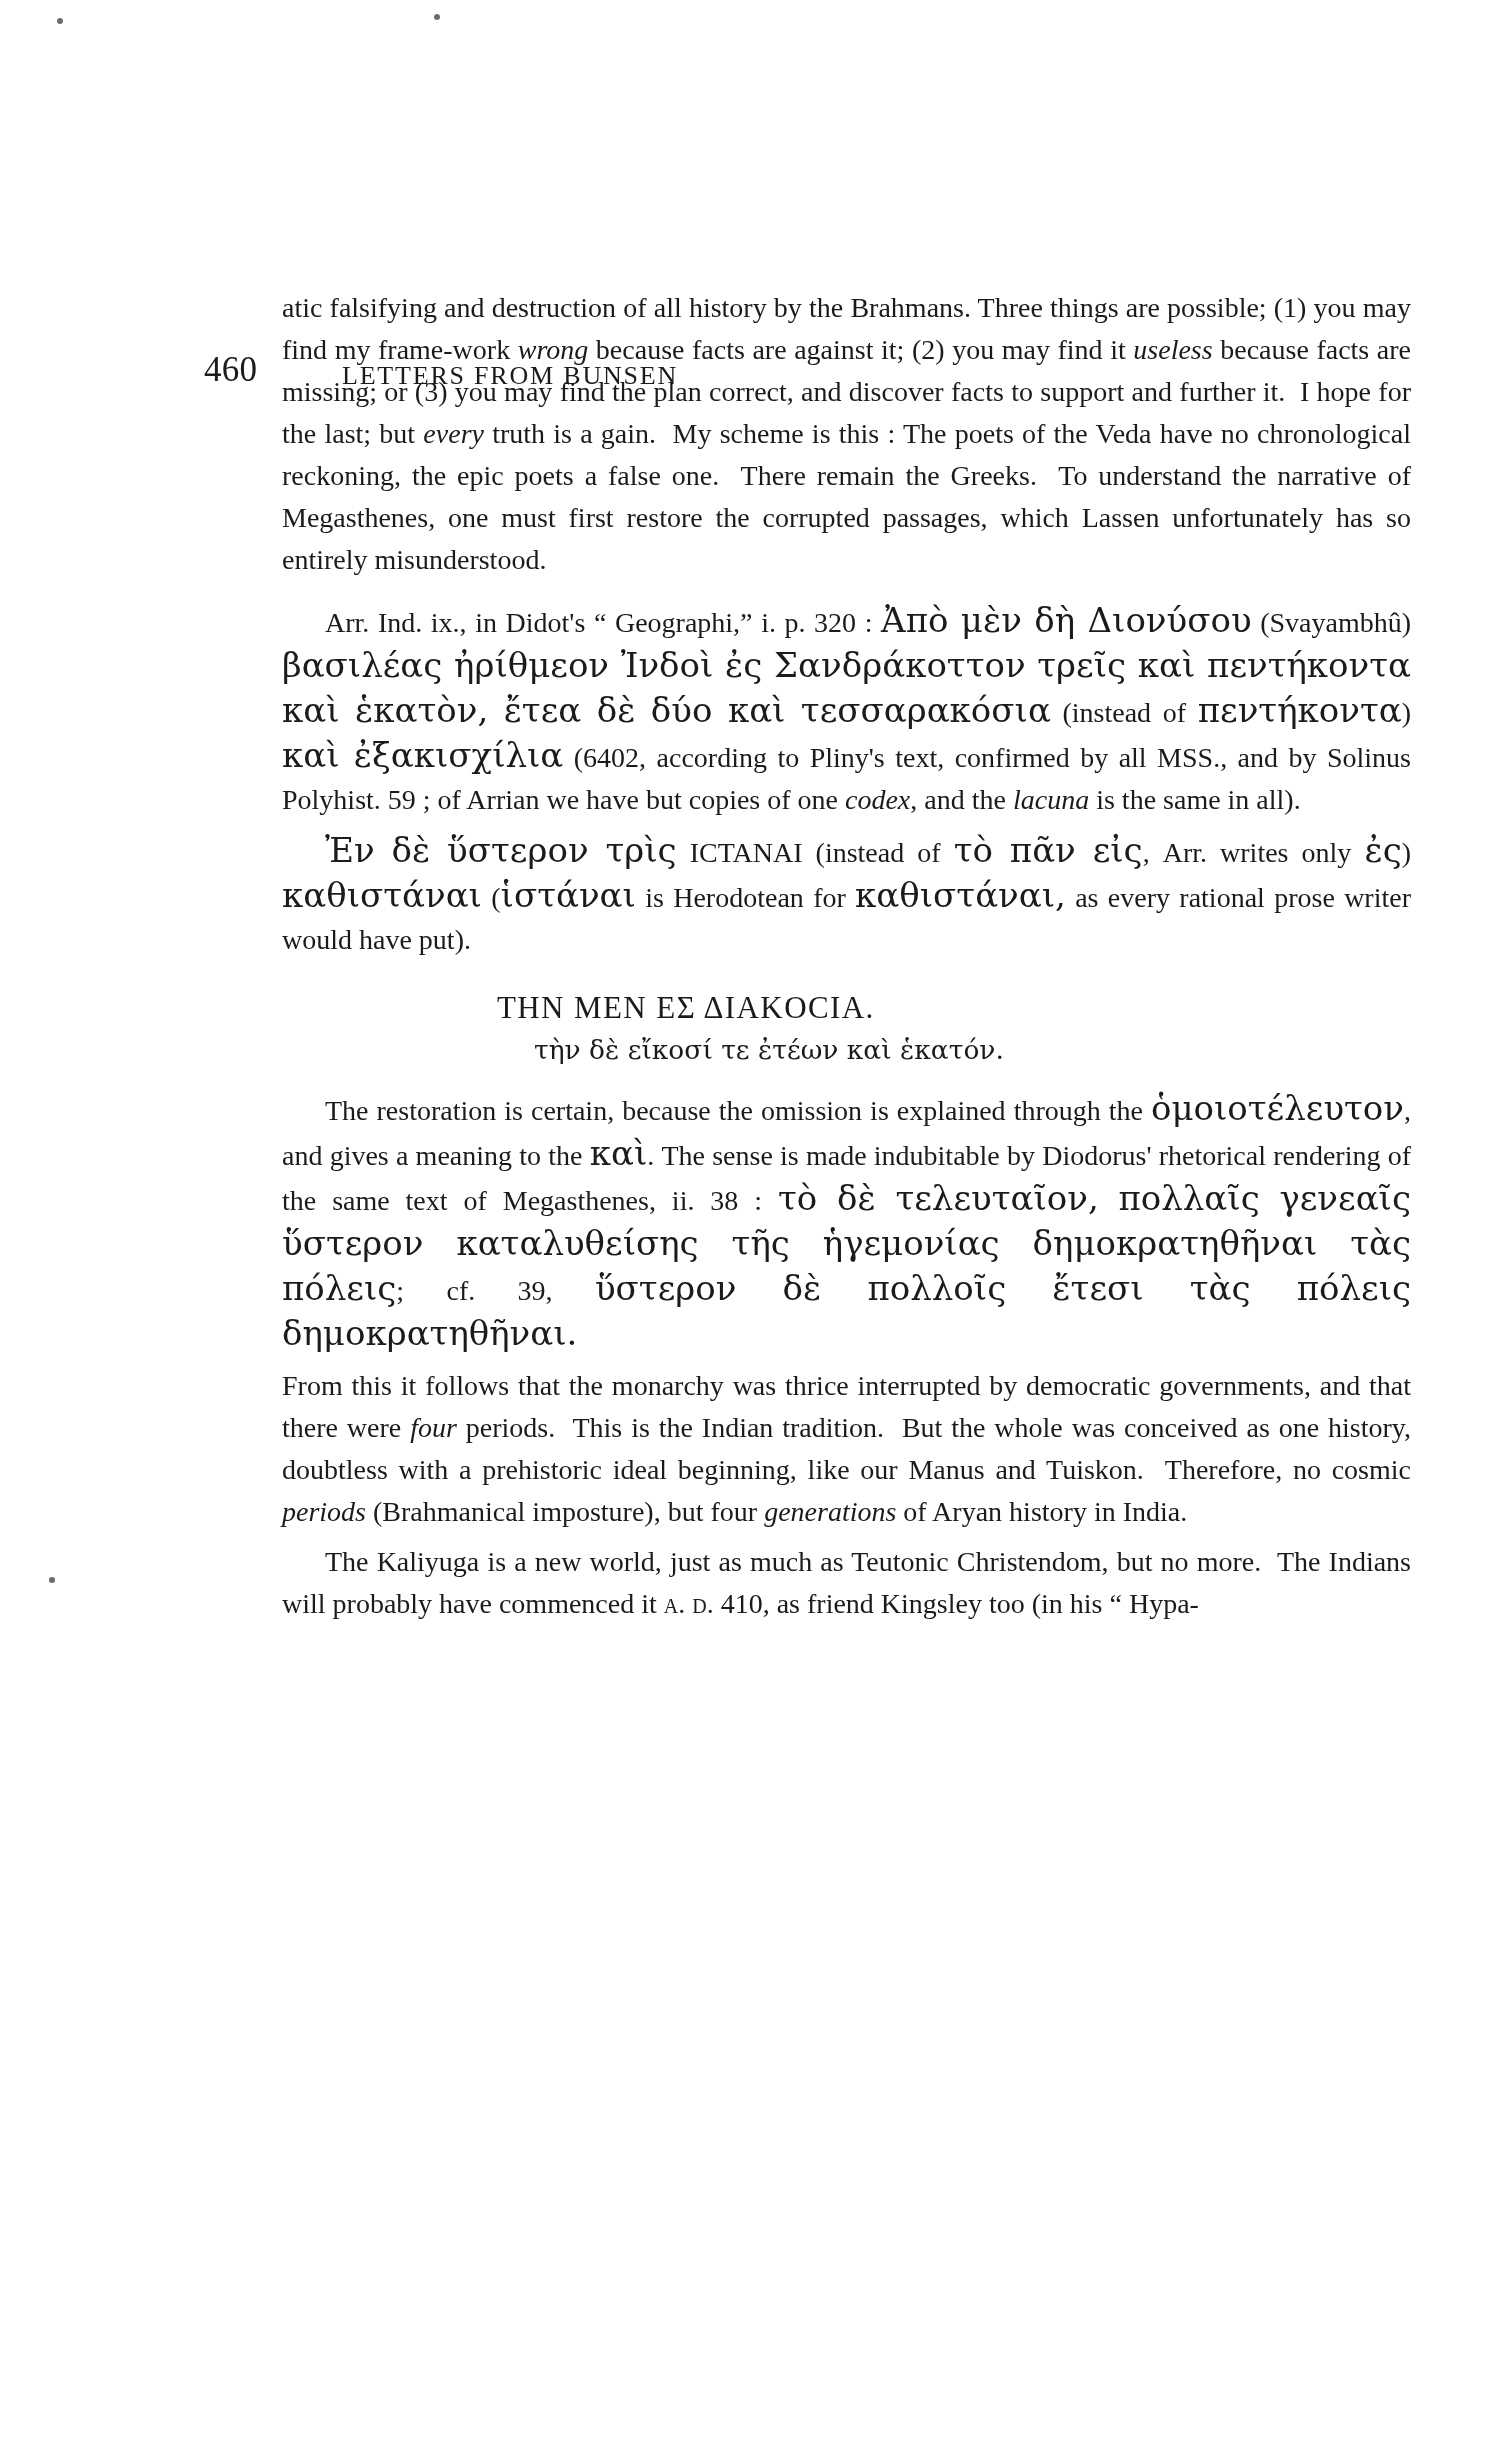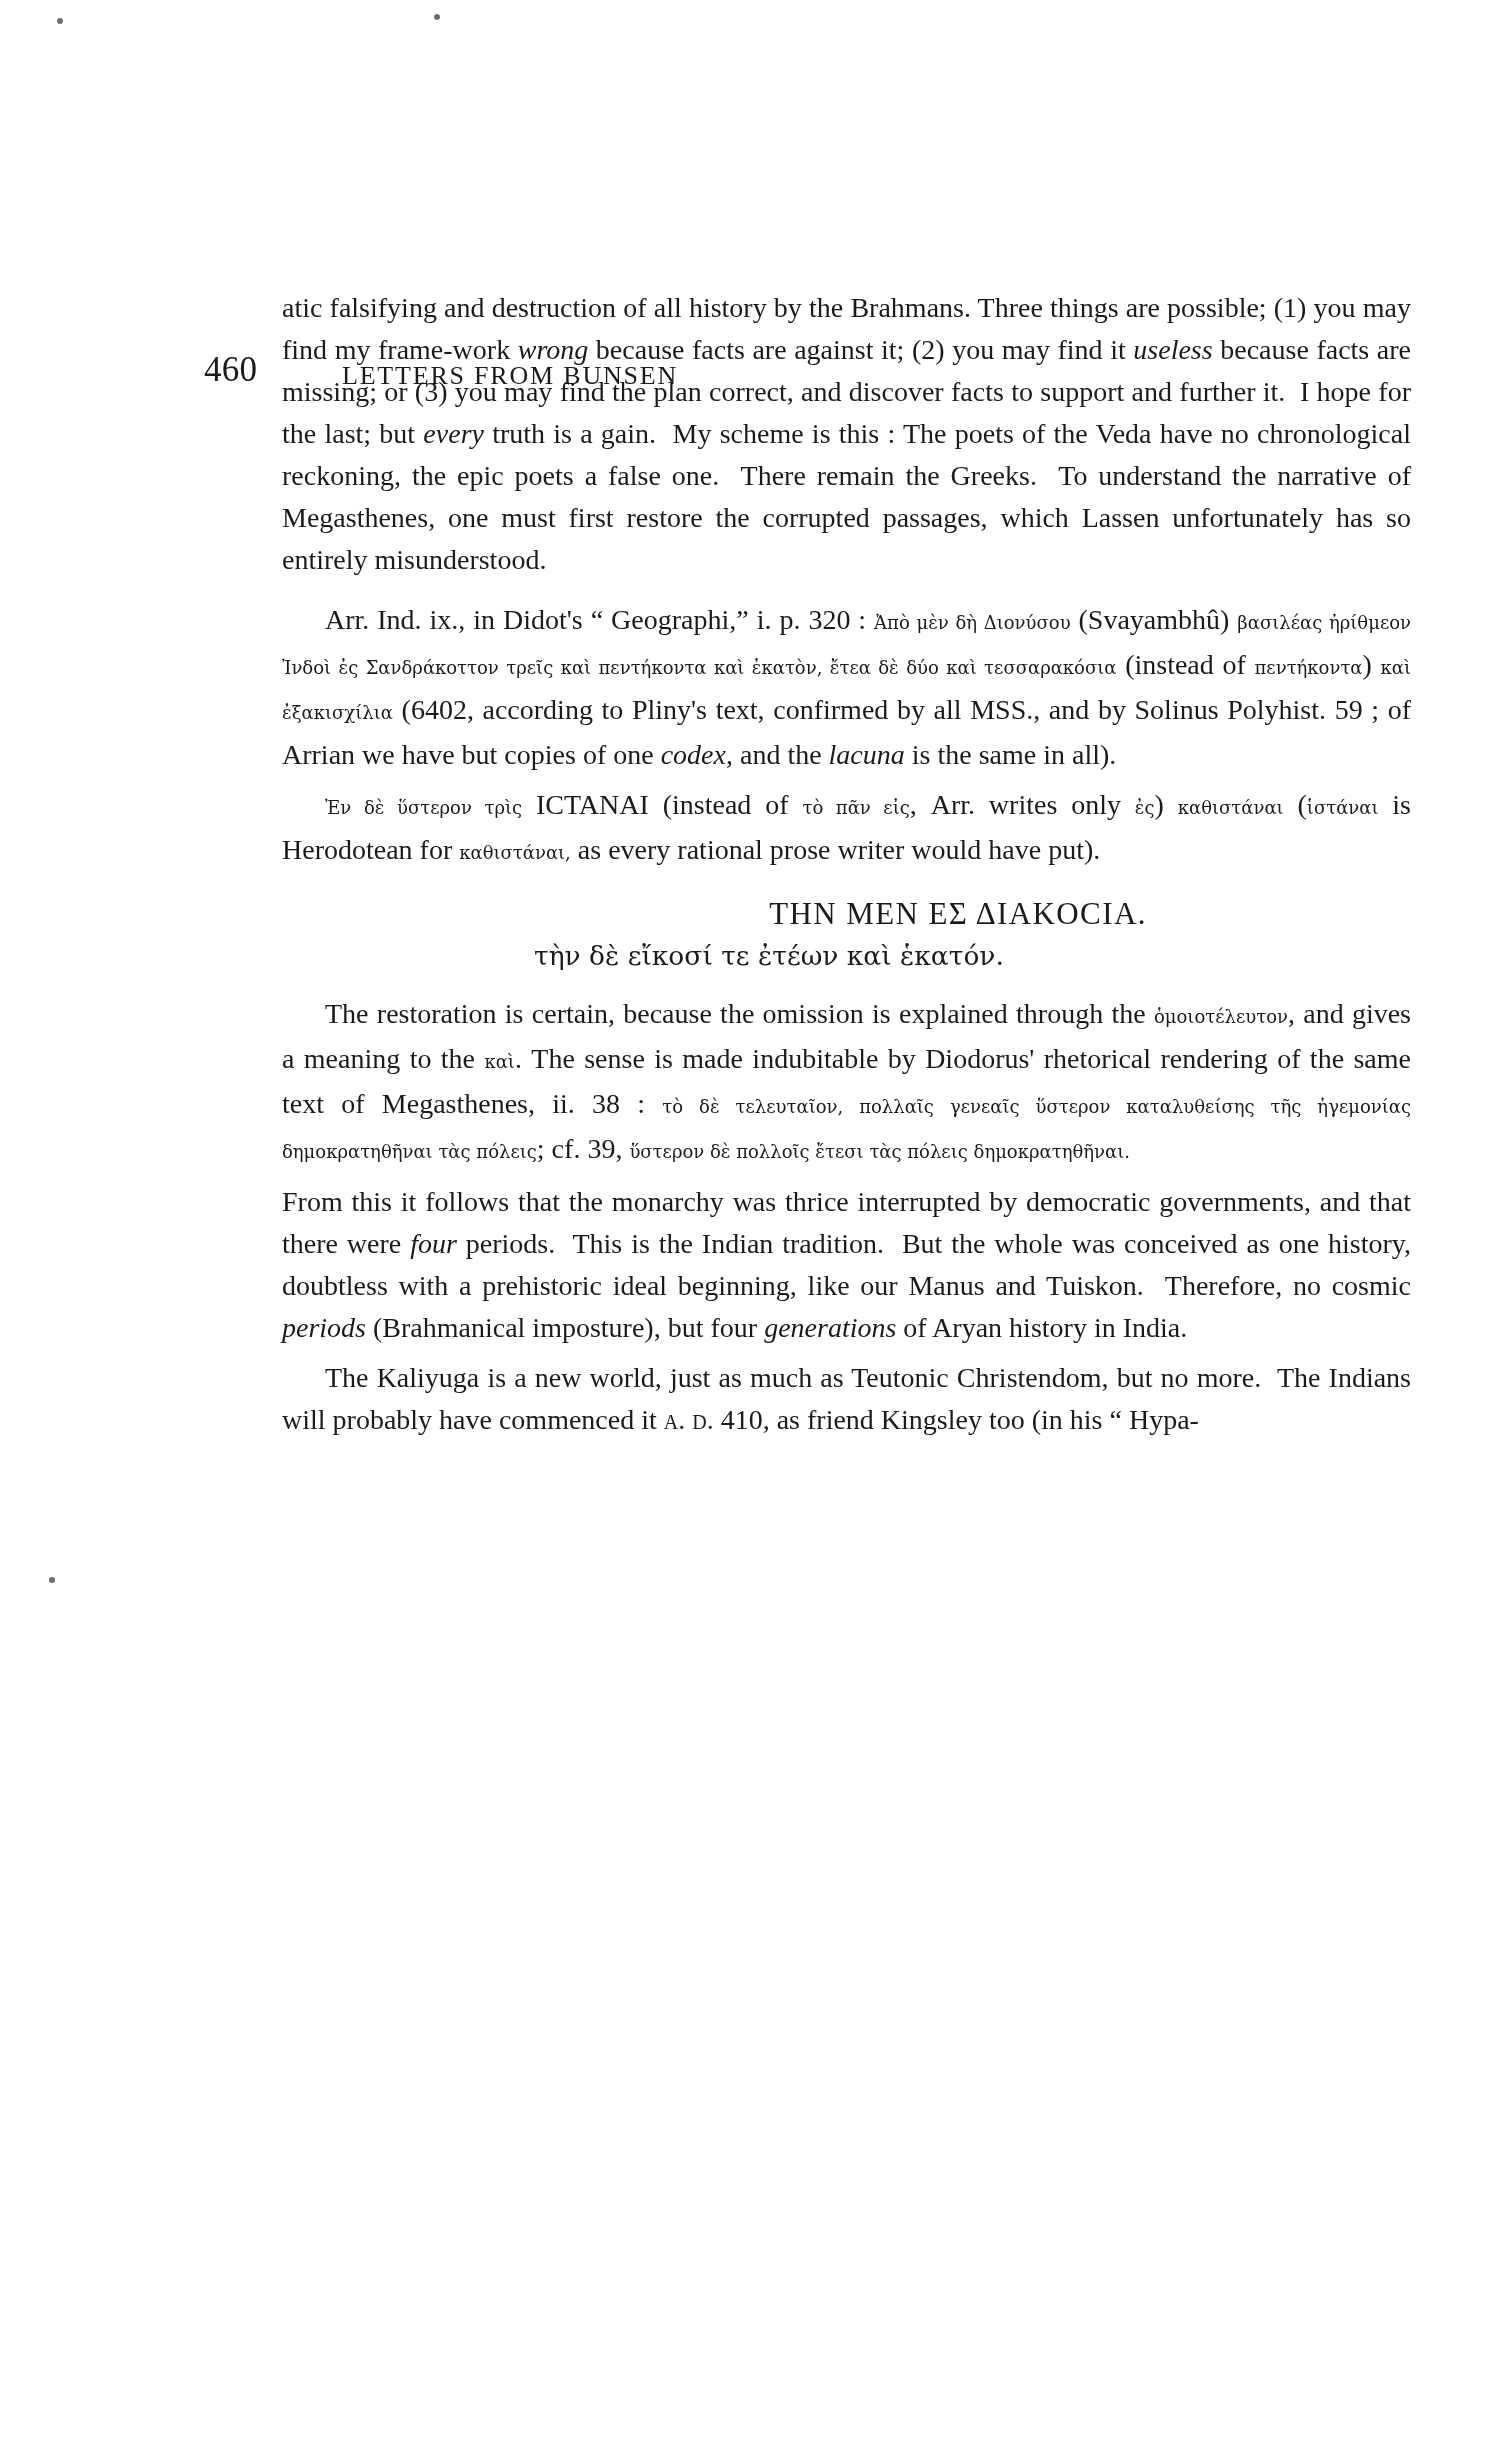--- a/index.html
+++ b/index.html
@@ -71,35 +71,35 @@
   }
   p.para-lead {
     text-indent: 0;
   }
   p.indent {
     text-indent: 43px;
   }
   .it { font-style: italic; }
   .gk {
     font-family: "DejaVu Serif", "Liberation Serif", serif;
-    font-size: 18px;
+    font-size: 34px;
   }
   .sc {
     font-variant: small-caps;
   }
   .blk {
     margin-top: 18px;
   }
   .greek-head {
-    text-align: center;
+    text-align: left;
     margin-left: 223px;
     font-size: 31px;
     line-height: 45px;
     letter-spacing: 1.4px;
-    margin-top: 17px;
+    margin-top: 24px;
   }
   .greek-line {
     text-align: left;
     margin-left: 260px;
     font-family: "DejaVu Serif", "Liberation Serif", serif;
     font-size: 26.5px;
     line-height: 39px;
   }
   .greek-line.second {
     margin-left: 260px;

